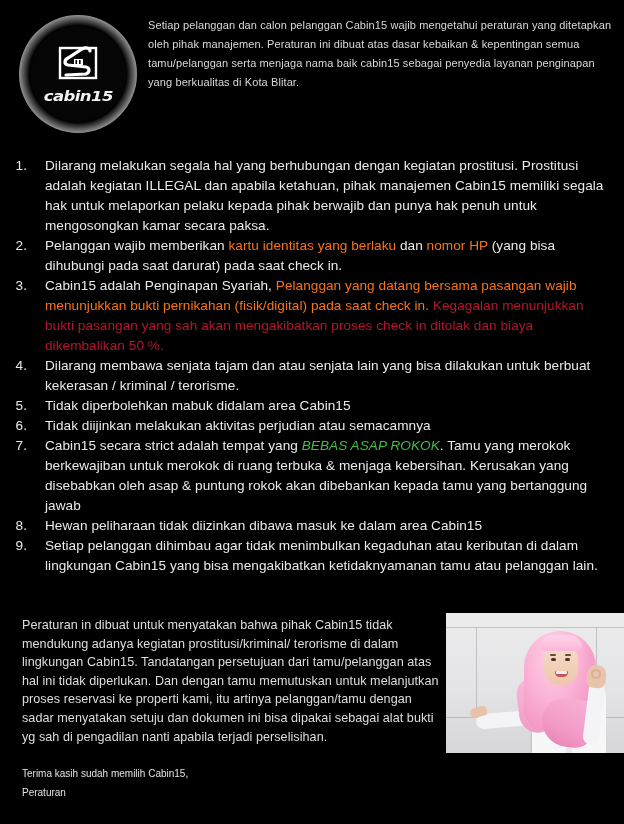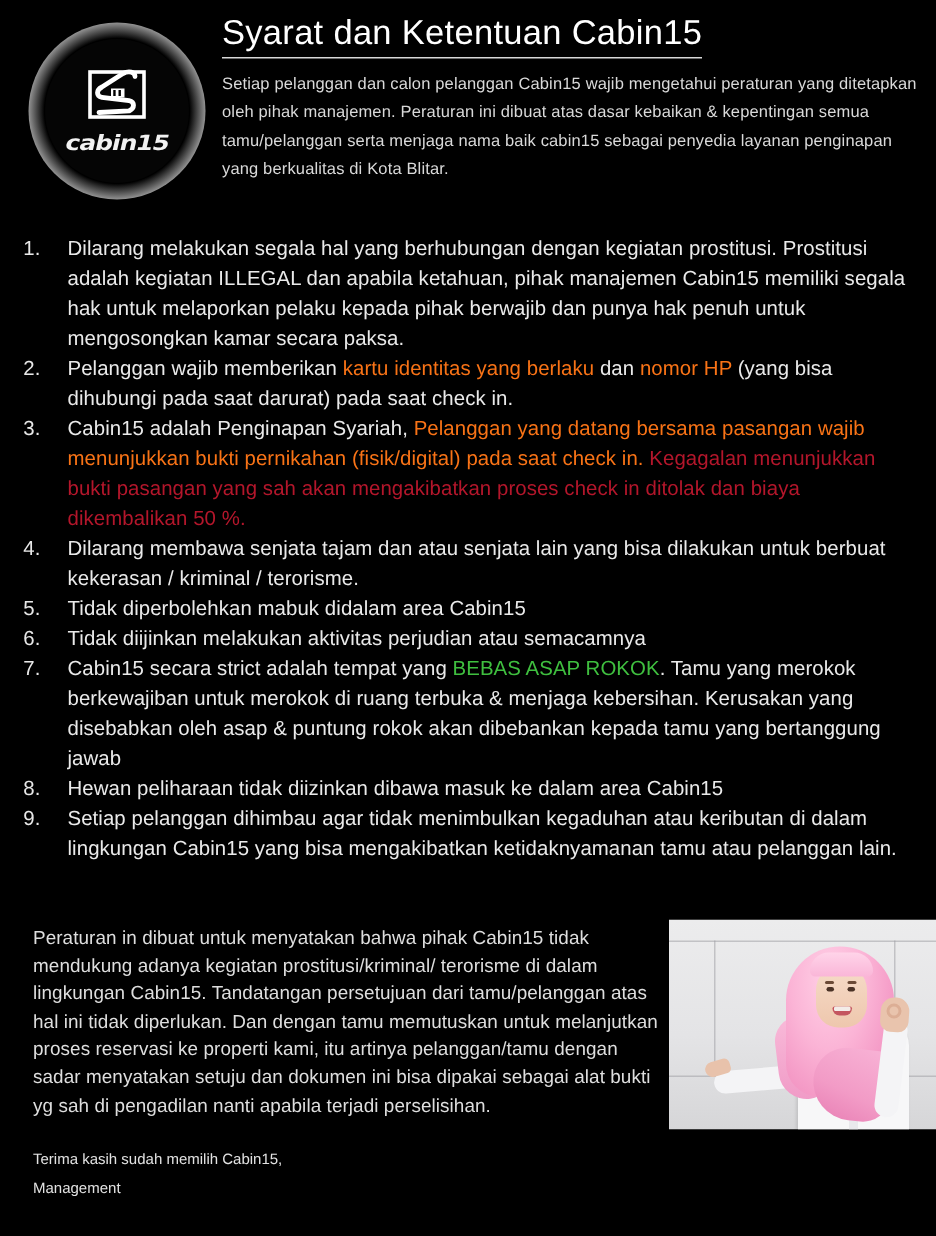--- a/index.html
+++ b/index.html
@@ -130,21 +130,21 @@
   }
 
   .rule-body {
     flex: 1 1 auto;
     padding-left: 14px;
     color: #eaeaea;
     padding-right: 6px;
   }
 
   .g { color: #f97316; }
-  .g-bright { color: #3fbf3f; }
+  .g-bright { color: #3fbf3f; font-style: italic; }
   .r { color: #b4162b; }
 
   
   .footer {
     position: absolute;
     left: 0;
     top: 608px;
     width: 624px;
     height: 216px;
     padding-left: 20px;
@@ -390,21 +390,20 @@
           <rect x="18" y="14" width="9" height="6" fill="#ffffff"></rect>
           <rect x="19.5" y="15" width="1.6" height="4" fill="#000000"></rect>
           <rect x="23" y="15" width="1.6" height="4" fill="#000000"></rect>
         </svg>
       </div>
       <div class="logo-name">cabin15</div>
     </div>
   </div>
 
   <div class="header-text">
-    <div class="doc-title">Syarat dan Ketentuan Cabin15</div>
     <p class="intro">Setiap pelanggan dan calon pelanggan Cabin15 wajib mengetahui peraturan yang ditetapkan oleh pihak manajemen. Peraturan ini dibuat atas dasar kebaikan &amp; kepentingan semua tamu/pelanggan serta menjaga nama baik cabin15 sebagai penyedia layanan penginapan yang berkualitas di Kota Blitar.</p>
   </div>
 </div>
 
 <div class="rules" id="rules-list">
     <div class="rule">
       <div class="rule-num">1.</div>
       <div class="rule-body"><span>Dilarang melakukan segala hal yang berhubungan dengan kegiatan prostitusi. Prostitusi adalah kegiatan ILLEGAL dan apabila ketahuan, pihak manajemen Cabin15 memiliki segala hak untuk melaporkan pelaku kepada pihak berwajib dan punya hak penuh untuk mengosongkan kamar secara paksa.</span></div>
     </div>
     <div class="rule">
@@ -440,21 +439,21 @@
       <div class="rule-body"><span>Setiap pelanggan dihimbau agar tidak menimbulkan kegaduhan atau keributan di dalam lingkungan Cabin15 yang bisa mengakibatkan ketidaknyamanan tamu atau pelanggan lain.</span></div>
     </div>
   </div>
 
 <div class="footer">
 
   <p class="closing">Peraturan in dibuat untuk menyatakan bahwa pihak Cabin15 tidak mendukung adanya kegiatan prostitusi/kriminal/ terorisme di dalam lingkungan Cabin15. Tandatangan persetujuan dari tamu/pelanggan atas hal ini tidak diperlukan. Dan dengan tamu memutuskan untuk melanjutkan proses reservasi ke properti kami, itu artinya pelanggan/tamu dengan sadar menyatakan setuju dan dokumen ini bisa dipakai sebagai alat bukti yg sah di pengadilan nanti apabila terjadi perselisihan.</p>
 
   <div class="thanks">
     <div>Terima kasih sudah memilih Cabin15,</div>
-    <div>Management</div>
+    <div>Peraturan</div>
   </div>
 
   <div class="photo">
     <div class="photo-inner">
       <div class="wall-line wl1"></div>
       <div class="wall-line wl2"></div>
       <div class="wall-line wl3"></div>
       <div class="wall-line wl4"></div>
 
       <div class="arm-left"></div>

